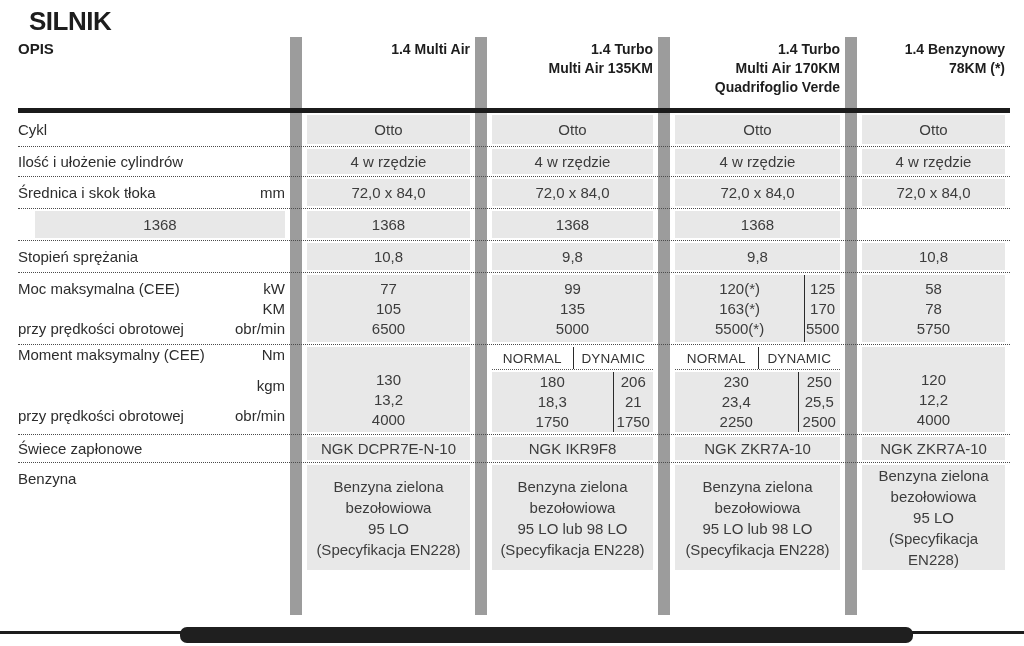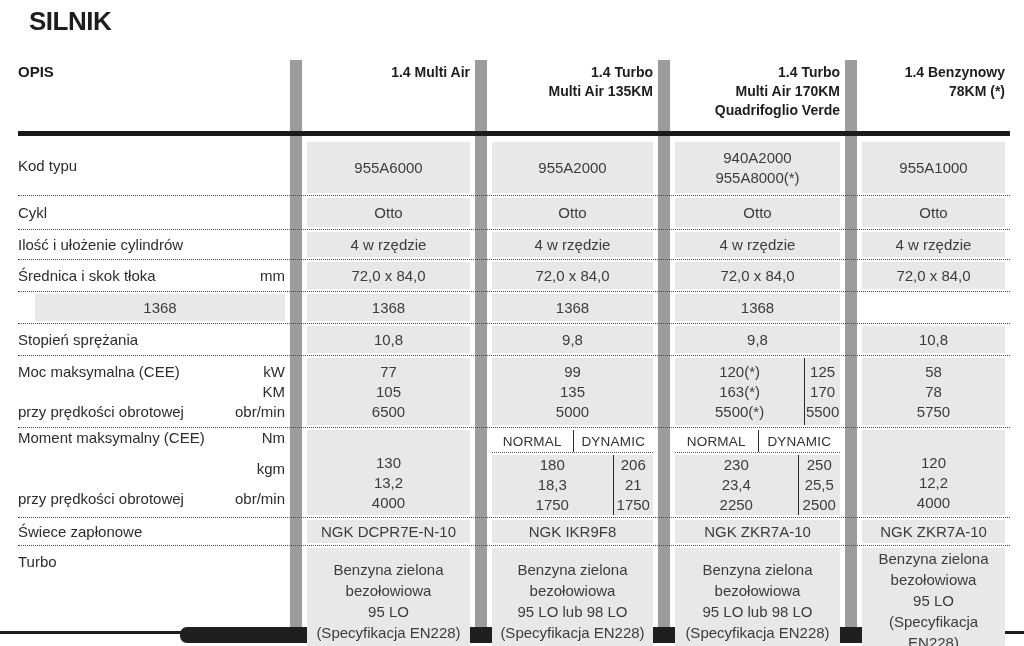--- a/index.html
+++ b/index.html
@@ -5,21 +5,21 @@
   html,body { margin:0; padding:0; background:#ffffff; }
   .page {
     position:relative; width:1024px; height:646px; overflow:hidden;
     background:#ffffff; font-family:"Liberation Sans", sans-serif;
     -webkit-font-smoothing:antialiased;
   }
   .title {
     position:absolute; left:29px; top:6px;
     font-size:26px; font-weight:800; letter-spacing:-0.5px; color:#1d1d1d;
   }
-  .tbl { position:absolute; left:18px; top:55px; width:992px; }
+  .tbl { position:absolute; left:18px; top:32px; width:992px; }
   .vbar { position:absolute; width:12px; top:5px; height:578px; background:#9c9c9c; z-index:0; }
   .vbar.b1 { left:272px; } .vbar.b2 { left:457px; } .vbar.b3 { left:640px; } .vbar.b4 { left:827px; }
 
   .thead, .hline, .rows { position:relative; z-index:1; }
   .grid5 { display:grid; grid-template-columns:272px 185px 183px 187px 165px; }
   .thead { height:76px; }
   .opis { padding-top:8px; font-weight:bold; font-size:15px; color:#1d1d1d; }
   .hcell {
     padding:8px 5px 0 17px; text-align:right; font-weight:bold;
     font-size:14px; line-height:19px; color:#1d1d1d; white-space:pre-line;
@@ -89,40 +89,20 @@
       <div class="hcell">1.4 Turbo
 Multi Air 170KM
 Quadrifoglio Verde</div>
       <div class="hcell">1.4 Benzynowy
 78KM (*)</div>
     </div>
     <div class="hline"></div>
 
     <div class="rows">
 
-      <div class="row r-kod grid5">
-        <div class="lbl">
-            <div class="lrow">
-              <span>Kod typu</span>
-            </div>
-          </div>
-        <div class="dcell padtop">
-            <div class="bg">955A6000</div>
-          </div>
-        <div class="dcell padtop">
-            <div class="bg">955A2000</div>
-          </div>
-        <div class="dcell padtop">
-            <div class="bg">940A2000
-955A8000(*)</div>
-          </div>
-        <div class="dcell padtop">
-            <div class="bg">955A1000</div>
-          </div>
-      </div>
 
       <div class="row r-cykl grid5">
         <div class="lbl">
             <div class="lrow">
               <span>Cykl</span>
             </div>
           </div>
         <div class="dcell">
             <div class="bg">Otto</div>
           </div>
@@ -326,21 +306,21 @@
             <div class="bg">NGK ZKR7A-10</div>
           </div>
         <div class="dcell">
             <div class="bg">NGK ZKR7A-10</div>
           </div>
       </div>
 
       <div class="row r-paliwo grid5 last">
         <div class="lbl top">
             <div class="lrow">
-              <span>Turbo</span>
+              <span>Benzyna</span>
             </div>
           </div>
         <div class="dcell">
             <div class="bg tall">Benzyna zielona
 bezołowiowa
 95 LO
 (Specyfikacja EN228)</div>
           </div>
         <div class="dcell">
             <div class="bg tall">Benzyna zielona

